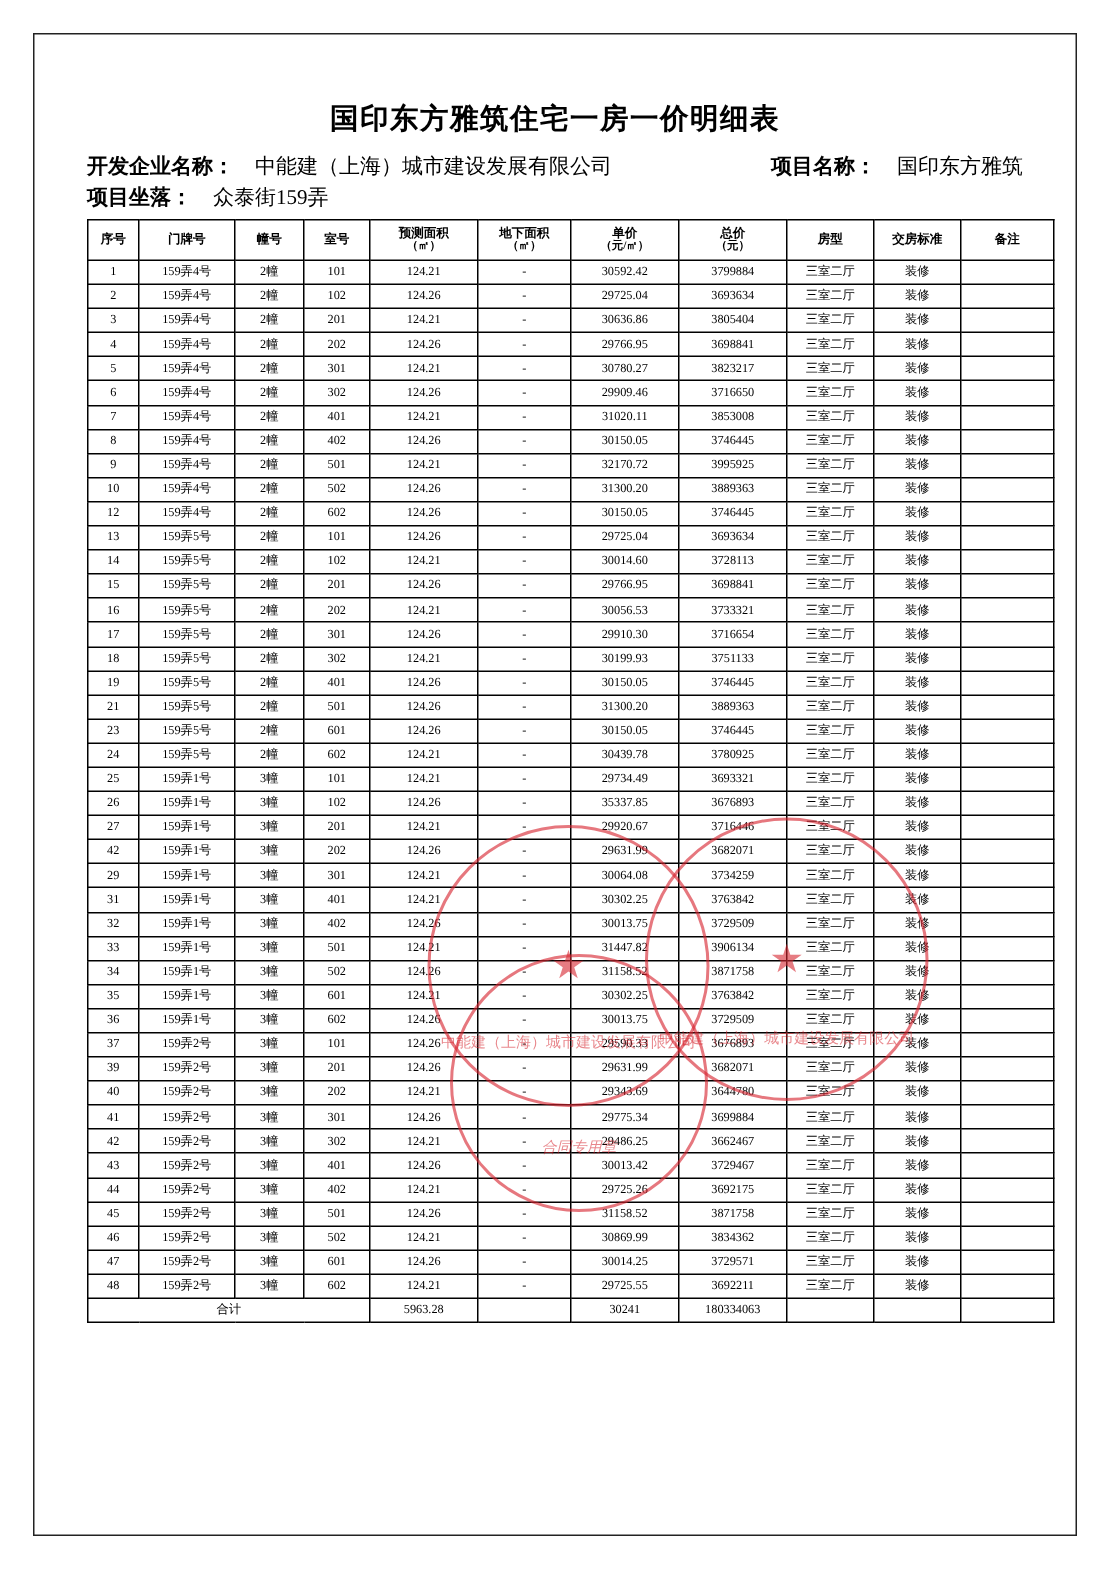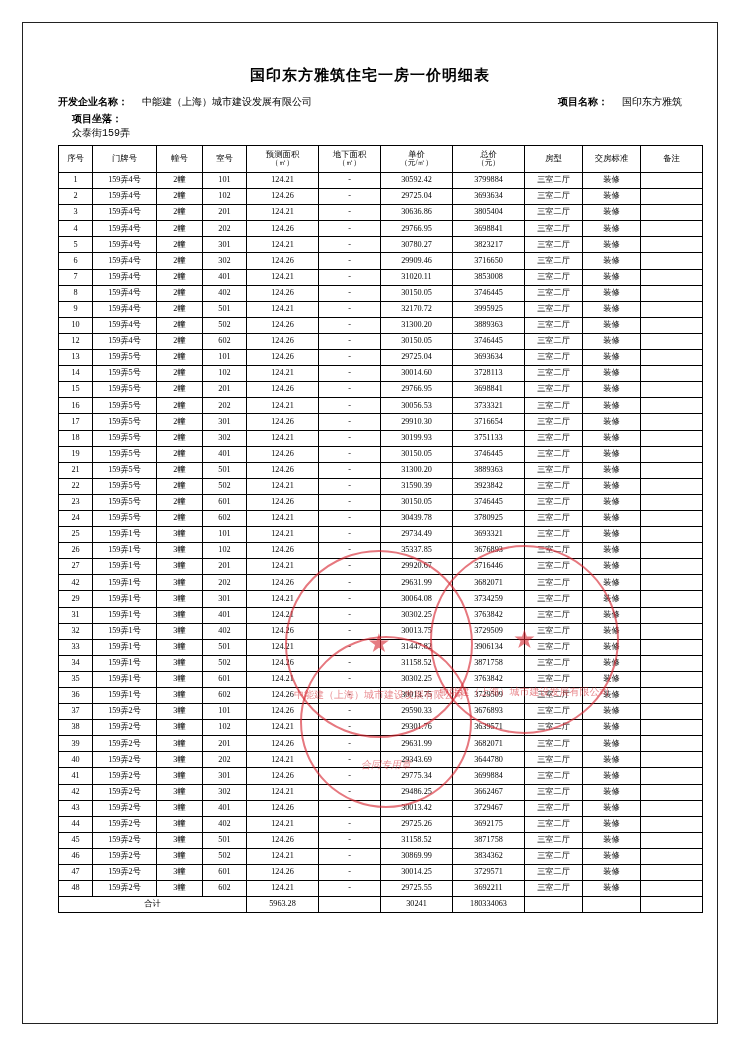--- a/index.html
+++ b/index.html
@@ -33,49 +33,47 @@
     pointer-events: none;
   }
   .content {
     position: absolute;
     left: 58px;
     top: 66px;
     width: 624px;
   }
   .doc-title {
     text-align: center;
-    font-size: 15px;
+    font-size: 19px;
     font-weight: bold;
     letter-spacing: 1px;
     margin-bottom: 10px;
     font-family: "Liberation Serif", "DejaVu Serif", serif;
   }
   .meta-row {
     display: flex;
-    font-size: 10px;
+    font-size: 14px;
     margin-bottom: 3px;
     align-items: baseline;
-    font-family: Liberation Mono, monospace;
   }
   .meta-label {
     font-weight: bold;
     white-space: nowrap;
   }
   .meta-value {
     margin-left: 14px;
     white-space: nowrap;
   }
   .meta-col2 {
     margin-left: auto;
     display: flex;
     align-items: baseline;
   }
   .meta-row-2 {
     margin-bottom: 5px;
-    flex-direction: column;
   }
   table.main {
     border-collapse: collapse;
     width: 624px;
     table-layout: fixed;
     font-size: 8.2px;
   }
   table.main th, table.main td {
     border: 1px solid #000;
     text-align: center;
@@ -83,21 +81,21 @@
     padding: 0;
     height: 15.1px;
     line-height: 1.05;
     font-weight: normal;
     overflow: hidden;
     white-space: nowrap;
   }
   table.main thead th {
     font-size: 8.4px;
     height: 26px;
-    font-weight: normal;
+    font-weight: bold;
     margin-left: 27px;
   }
   table.main thead th .unit {
     display: block;
     font-size: 7.6px;
   }
   .col-seq { width: 34px; }
   .col-door { width: 64px; }
   .col-bldg { width: 46px; }
   .col-room { width: 44px; }
@@ -467,33 +465,20 @@
             <td>501</td>
             <td>124.26</td>
             <td>-</td>
             <td>31300.20</td>
             <td>3889363</td>
             <td>三室二厅</td>
             <td>装修</td>
             <td></td>
           </tr>
           <tr>
-            <td>22</td>
-            <td>159弄5号</td>
-            <td>2幢</td>
-            <td>502</td>
-            <td>124.21</td>
-            <td>-</td>
-            <td>31590.39</td>
-            <td>3923842</td>
-            <td>三室二厅</td>
-            <td>装修</td>
-            <td></td>
-          </tr>
-          <tr>
             <td>23</td>
             <td>159弄5号</td>
             <td>2幢</td>
             <td>601</td>
             <td>124.26</td>
             <td>-</td>
             <td>30150.05</td>
             <td>3746445</td>
             <td>三室二厅</td>
             <td>装修</td>
@@ -657,33 +642,20 @@
           </tr>
           <tr>
             <td>37</td>
             <td>159弄2号</td>
             <td>3幢</td>
             <td>101</td>
             <td>124.26</td>
             <td>-</td>
             <td>29590.33</td>
             <td>3676893</td>
-            <td>三室二厅</td>
-            <td>装修</td>
-            <td></td>
-          </tr>
-          <tr>
-            <td>38</td>
-            <td>159弄2号</td>
-            <td>3幢</td>
-            <td>102</td>
-            <td>124.21</td>
-            <td>-</td>
-            <td>29301.76</td>
-            <td>3639571</td>
             <td>三室二厅</td>
             <td>装修</td>
             <td></td>
           </tr>
           <tr>
             <td>39</td>
             <td>159弄2号</td>
             <td>3幢</td>
             <td>201</td>
             <td>124.26</td>

